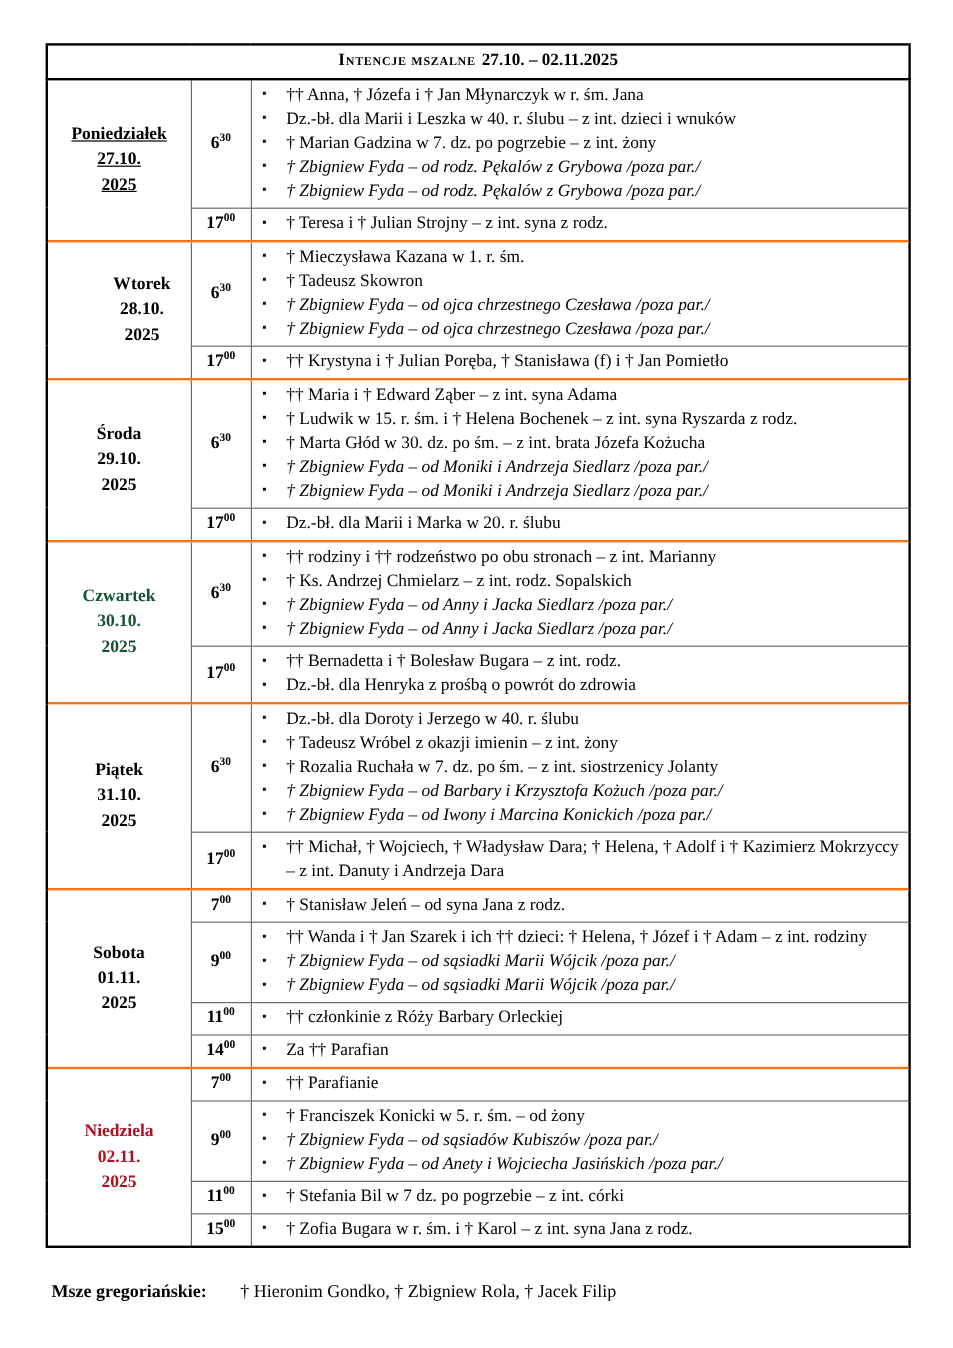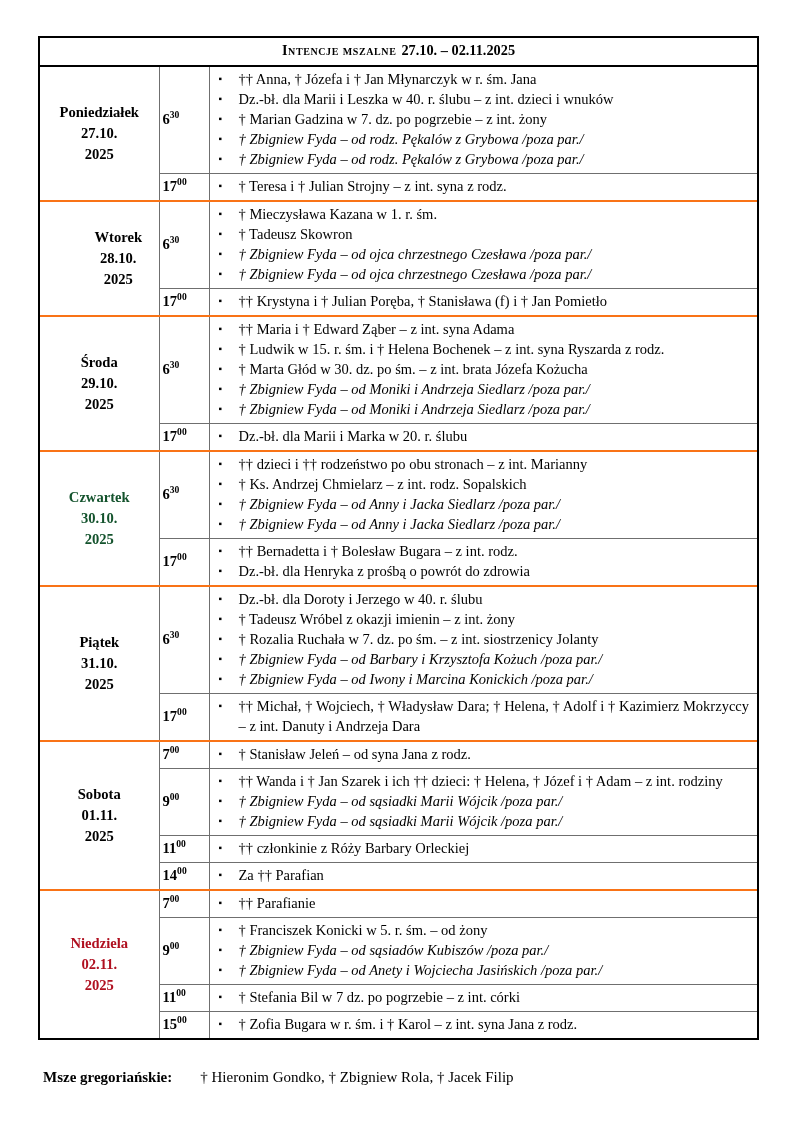--- a/index.html
+++ b/index.html
@@ -59,20 +59,21 @@
     border-right: 1px solid #6f6f6f;
     text-align: center;
     font-weight: bold;
     font-size: 14.6px;
     line-height: 1.42;
     padding: 2px 2px;
   }
   td.day.sunday { color: #b01020; }
 
   td.time {
+    text-align: center;
     font-weight: bold;
     font-size: 14.6px;
     padding: 2px 3px;
     white-space: nowrap;
   }
   td.time sup {
     font-size: 9.6px;
     vertical-align: super;
     line-height: 0;
     font-weight: bold;
@@ -132,21 +133,21 @@
     <thead>
       <tr>
         <td class="title-cell" colspan="3">
           <span class="sc">Intencje</span>
           <span class="sc">mszalne</span><span class="title-dates">27.10. – 02.11.2025</span>
         </td>
       </tr>
     </thead>
     <tbody id="sched-body">
         <tr class="day-start">
-          <td class="day" rowspan="2" style="color: rgb(0, 0, 0);">
+          <td class="day" rowspan="2" style="color: rgb(0, 0, 0); text-decoration: underline;">
             <div>Poniedziałek</div>
             <div>27.10.</div>
             <div>2025</div>
           </td>
           <td class="time"><span>6</span><sup>30</sup></td>
           <td class="intent">
             <ul class="ints">
               <li>†† Anna, † Józefa i † Jan Młynarczyk w r. śm. Jana</li>
               <li>Dz.-bł. dla Marii i Leszka w 40. r. ślubu – z int. dzieci i wnuków</li>
               <li>† Marian Gadzina w 7. dz. po pogrzebie – z int. żony</li>
@@ -214,21 +215,21 @@
         </tr>
         <tr class="day-start">
           <td class="day" rowspan="2" style="color: #14532d;">
             <div>Czwartek</div>
             <div>30.10.</div>
             <div>2025</div>
           </td>
           <td class="time"><span>6</span><sup>30</sup></td>
           <td class="intent">
             <ul class="ints">
-              <li>†† dzieci i †† rodzeństwo po obu stronach – z int. Marianny</li>
+              <li>†† rodziny i †† rodzeństwo po obu stronach – z int. Marianny</li>
               <li>† Ks. Andrzej Chmielarz – z int. rodz. Sopalskich</li>
               <li class="it">† Zbigniew Fyda – od Anny i Jacka Siedlarz /poza par./</li>
               <li class="it">† Zbigniew Fyda – od Anny i Jacka Siedlarz /poza par./</li>
             </ul>
           </td>
         </tr>
         <tr>
           <td class="time"><span>17</span><sup>00</sup></td>
           <td class="intent">
             <ul class="ints">

